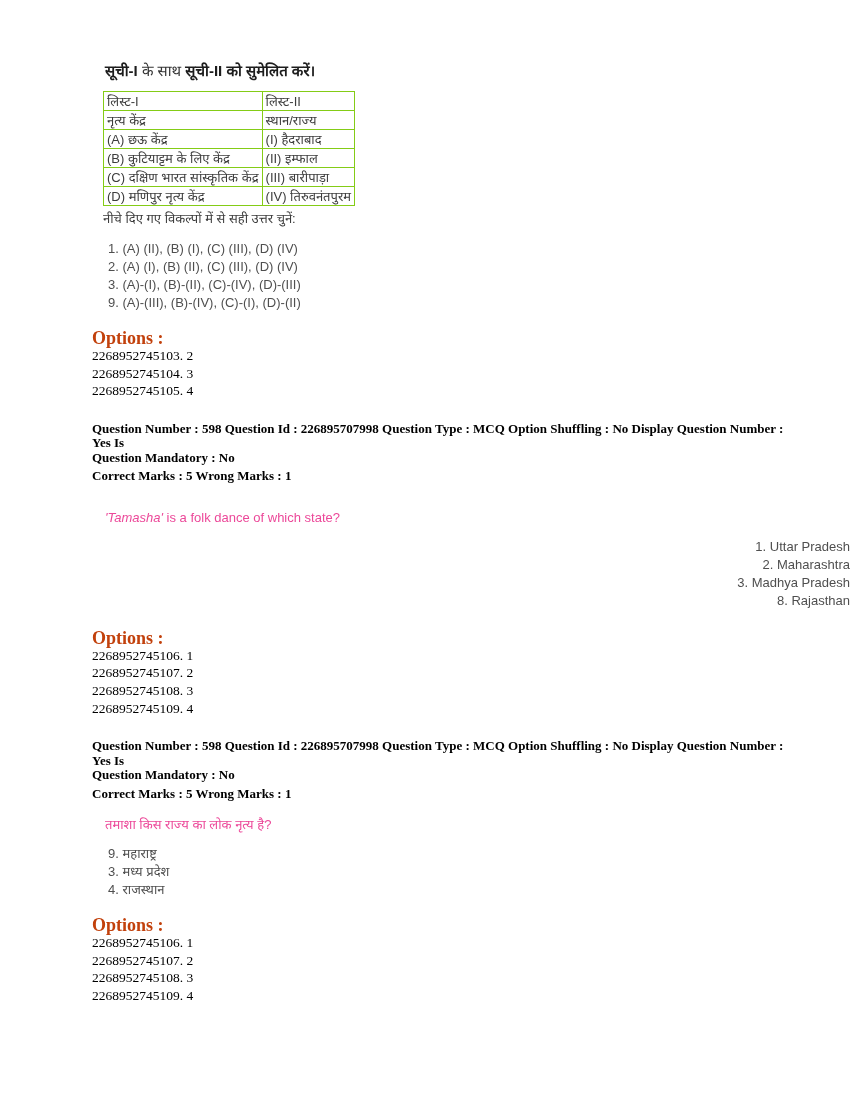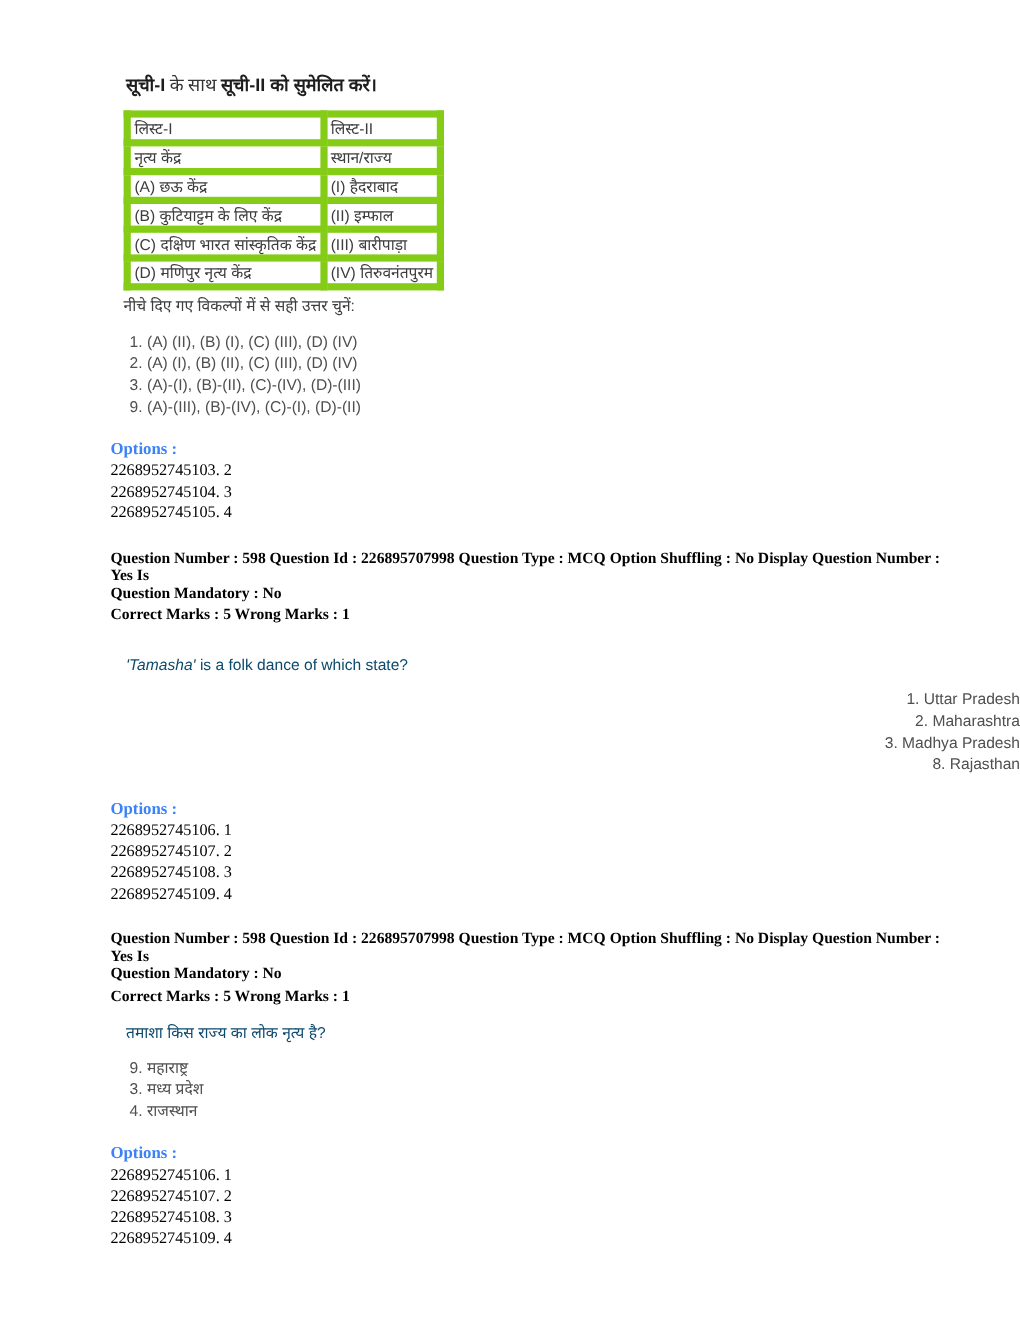--- a/index.html
+++ b/index.html
@@ -9,53 +9,53 @@
   }
   .content{padding:60px 0 0 92px;}
 
   
   .hq-heading{
     margin-left:13px;
     font-family:"Liberation Sans", sans-serif;
     font-size:15px;color:#1d1d1d;font-weight:bold;
     margin-bottom:11px;
   }
-  .hq-heading .reg{font-weight:normal;color:#333;font-family:Liberation Serif, serif;}
+  .hq-heading .reg{font-weight:normal;color:#333;}
 
   table.match-table{
     margin-left:11px;border-collapse:collapse;
     font-family:"Liberation Sans", sans-serif;
     font-size:13px;color:#3d3d3d;
   }
   table.match-table td{
-    border:6px solid #84cc16;height:17px;padding:0 3px;
+    border:1px solid #84cc16;height:17px;padding:0 3px;
     white-space:nowrap;overflow:hidden;
   }
   table.match-table td.c1{width:146px;}
   table.match-table td.c2{width:85px;}
 
   .instruction{
     margin-left:11px;margin-top:3px;
     font-family:"Liberation Sans", sans-serif;
     font-size:13px;color:#3d3d3d;
   }
   .choices{margin-left:16px;margin-top:13px;
     font-family:"Liberation Sans", sans-serif;
     font-size:13px;color:#4f4f4f;line-height:18px;
   }
   .question-line{
     margin-left:13px;
     font-family:"Liberation Sans", sans-serif;
-    font-size:13px;color:#0c4a6e;
+    font-size:13px;color:#ec4899;
   }
   .question-line .ital{font-style:italic;}
 
   
   .options-block{margin-top:18px;}
-  .options-label{font-size:14px;font-weight:bold;color:#3b82f6;line-height:17px;}
+  .options-label{font-size:18px;font-weight:bold;color:#c2410c;line-height:17px;}
   .option-ids{font-size:13.5px;color:#000;line-height:17.6px;}
 
   
   .meta-block{margin-top:22px;font-size:13px;font-weight:bold;color:#000;line-height:14.5px;width:700px;}
   .meta-marks{margin-top:4px;}
 
   
   .opts-1{margin-top:18px;}
   .q2-question{margin-top:26px;}
   .q2-choices{margin-top:13px;text-align:right;}

